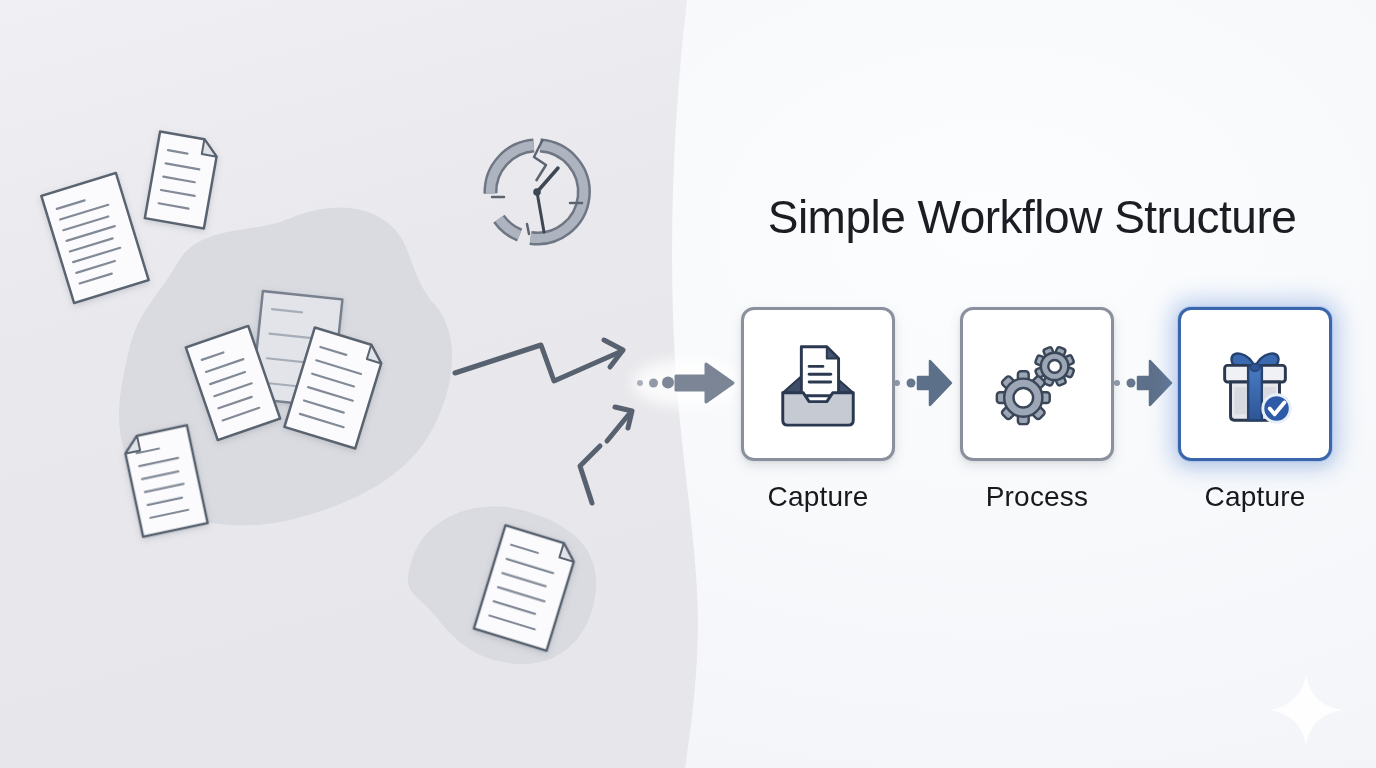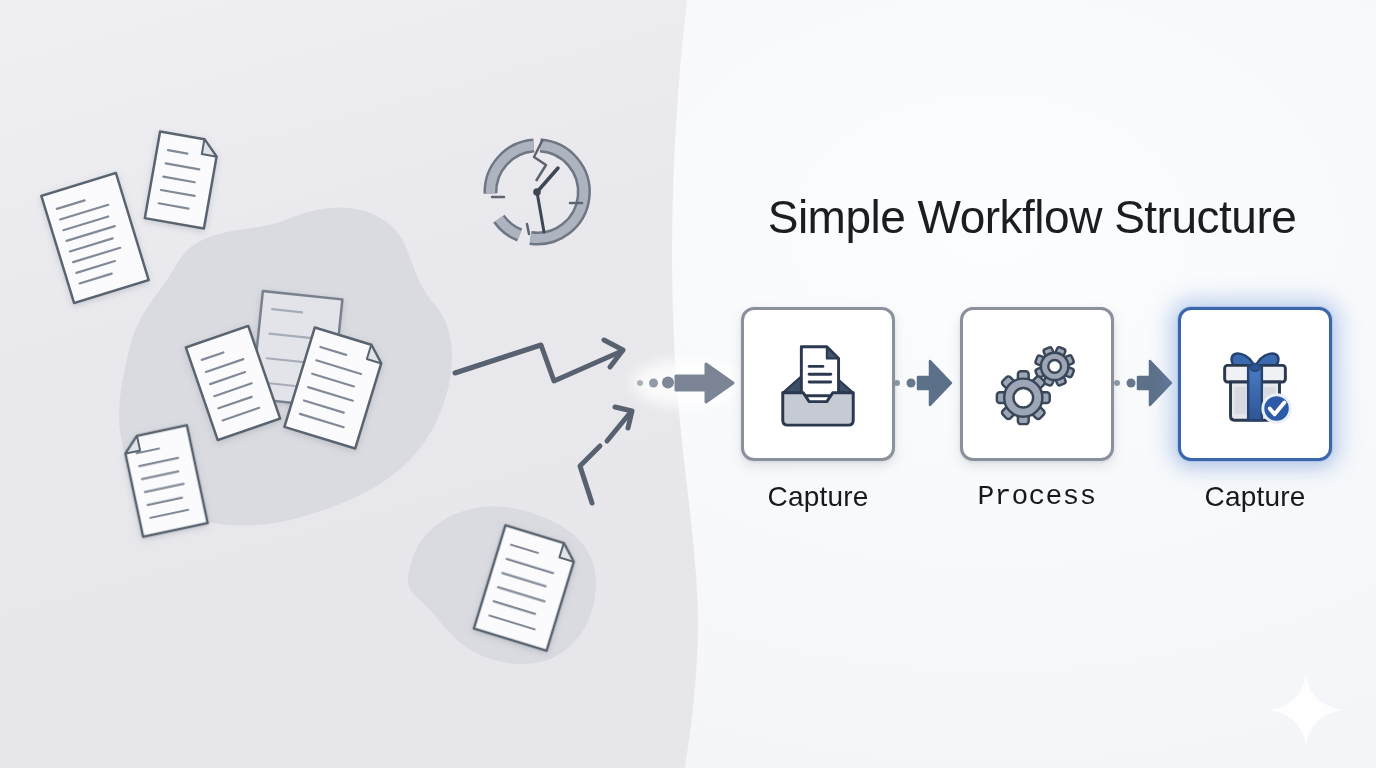--- a/index.html
+++ b/index.html
@@ -13,21 +13,21 @@
     background:radial-gradient(115% 140% at 72% 30%, #fcfdfe 0%, #f4f6f9 48%, #e8ecf2 100%);
   }
   .scene{position:absolute;left:0;top:0;width:1376px;height:768px;display:block;}
   .title{
     position:absolute;left:688px;top:190px;width:688px;margin:0;
     text-align:center;font-size:46px;font-weight:500;letter-spacing:-0.5px;
     color:#1b1d22;
   }
   .step{position:absolute;top:307px;width:166px;display:flex;flex-direction:column;align-items:center;}
   .step-capture{left:735px;}
-  .step-process{left:954px;font-family:Liberation Mono, monospace;}
+  .step-process{left:954px;}
   .step-deliver{left:1172px;}
   .card{
     box-sizing:border-box;width:154px;height:154px;border-radius:13px;
     background:#ffffff;border:3px solid #8a919d;
     display:flex;align-items:center;justify-content:center;
     box-shadow:0 5px 12px rgba(96,105,120,.16), 0 1px 3px rgba(96,105,120,.12);
   }
   .card.highlight{
     border-color:#3c66ab;
     box-shadow:0 0 0 1px rgba(130,168,230,.35), 0 0 22px 7px rgba(112,152,222,.45), 0 5px 12px rgba(96,105,120,.10);

